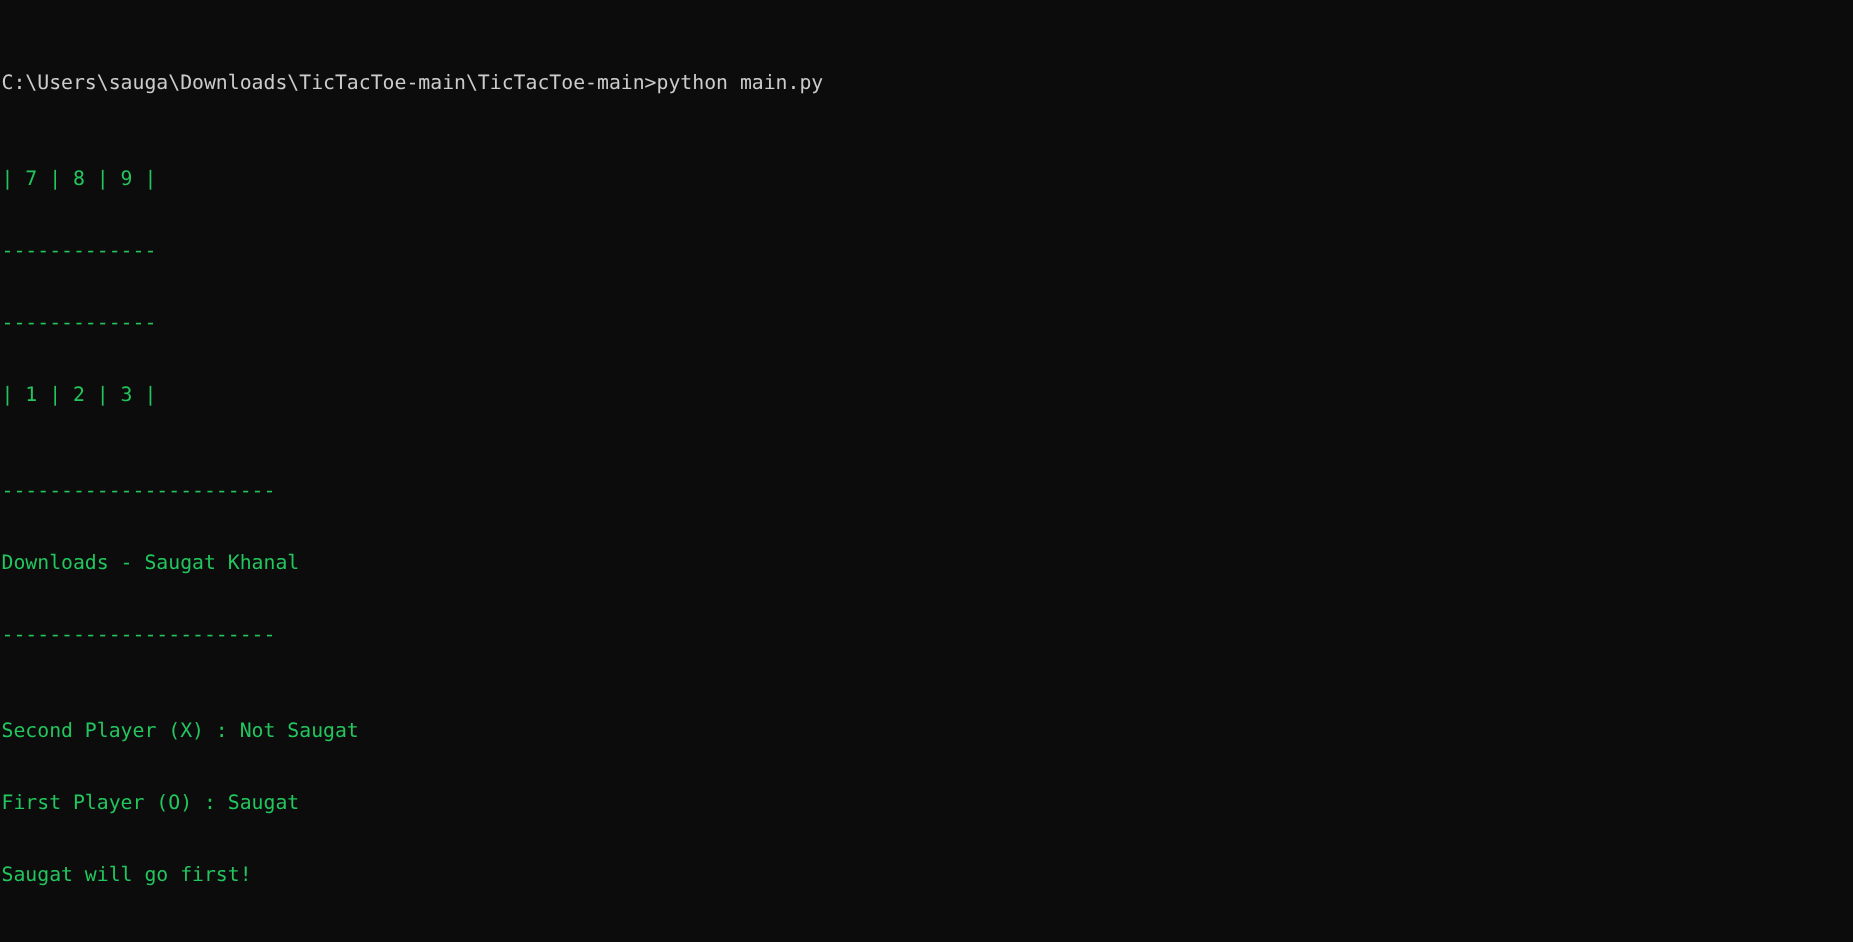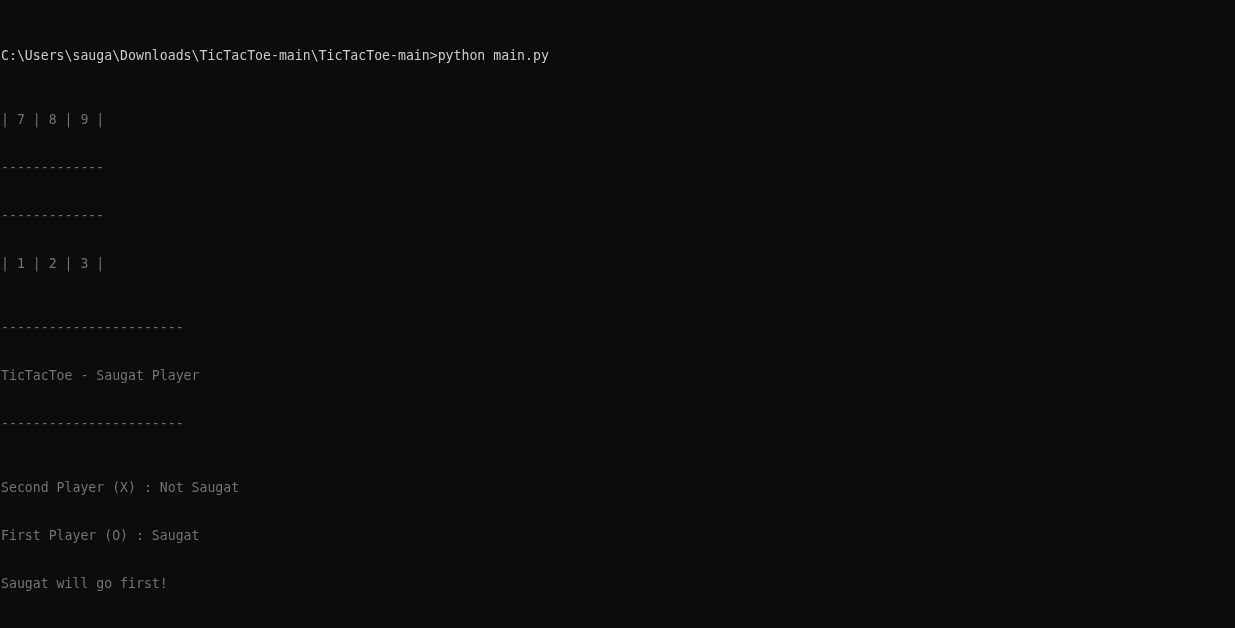--- a/index.html
+++ b/index.html
@@ -26,41 +26,41 @@
     padding: 0px 16px 0 1px;
     box-sizing: border-box;
     white-space: pre;
     overflow: hidden;
   }
   .line {
     height: 16px;
     line-height: 16px;
     white-space: pre;
     font-family: "DejaVu Sans Mono", "Liberation Mono", monospace;
-    color: #737373;
+    color: #22c55e;
     display: block;
   }
   .line.prompt-line {
     color: #cccccc;
   }
 </style>
 </head>
 <body>
 
 <div id="terminal">
 
   <div class="line prompt-line">C:\Users\sauga\Downloads\TicTacToe-main\TicTacToe-main&gt;python main.py</div>
 
   <div class="line">| 7 | 8 | 9 |</div>
   <div class="line">-------------</div>
   <div class="line">-------------</div>
   <div class="line">| 1 | 2 | 3 |</div>
 
   <div class="line">-----------------------</div>
-  <div class="line">TicTacToe - Saugat Player</div>
+  <div class="line">Downloads - Saugat Khanal</div>
   <div class="line">-----------------------</div>
 
   <div class="line">Second Player (X) : Not Saugat</div>
   <div class="line">First Player (O) : Saugat</div>
   <div class="line">Saugat will go first!</div>
   
   
 
   
   

